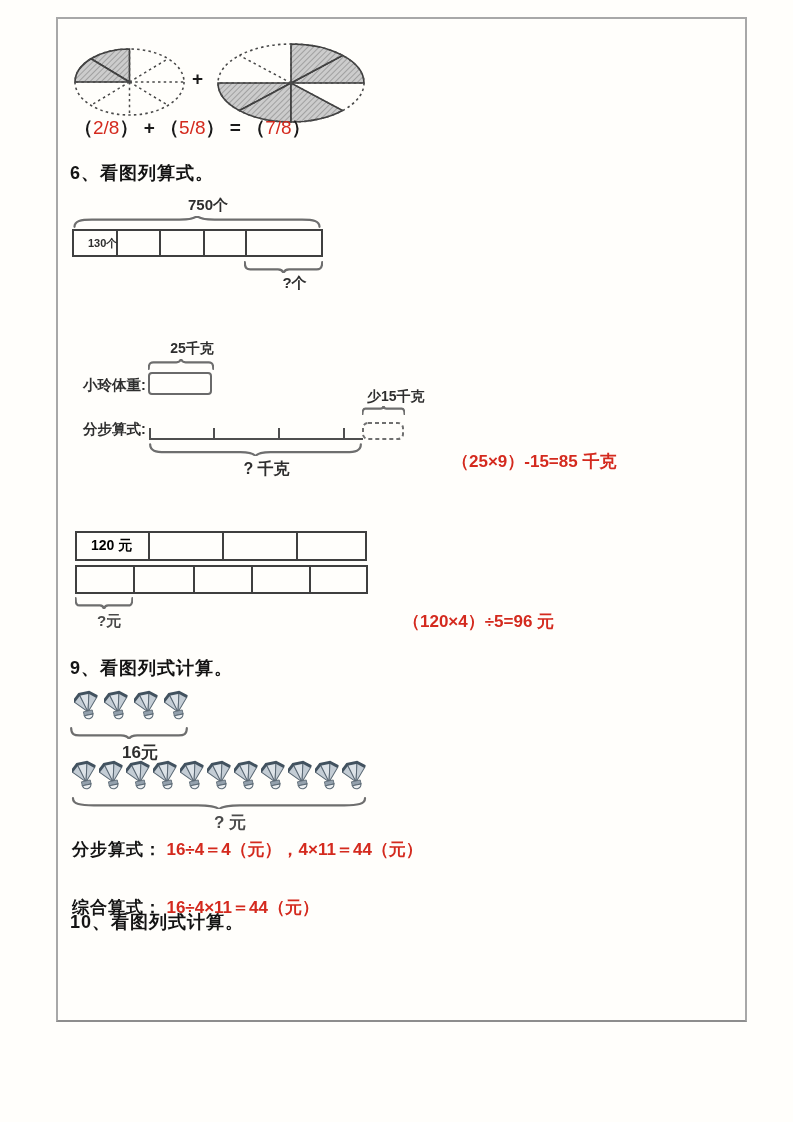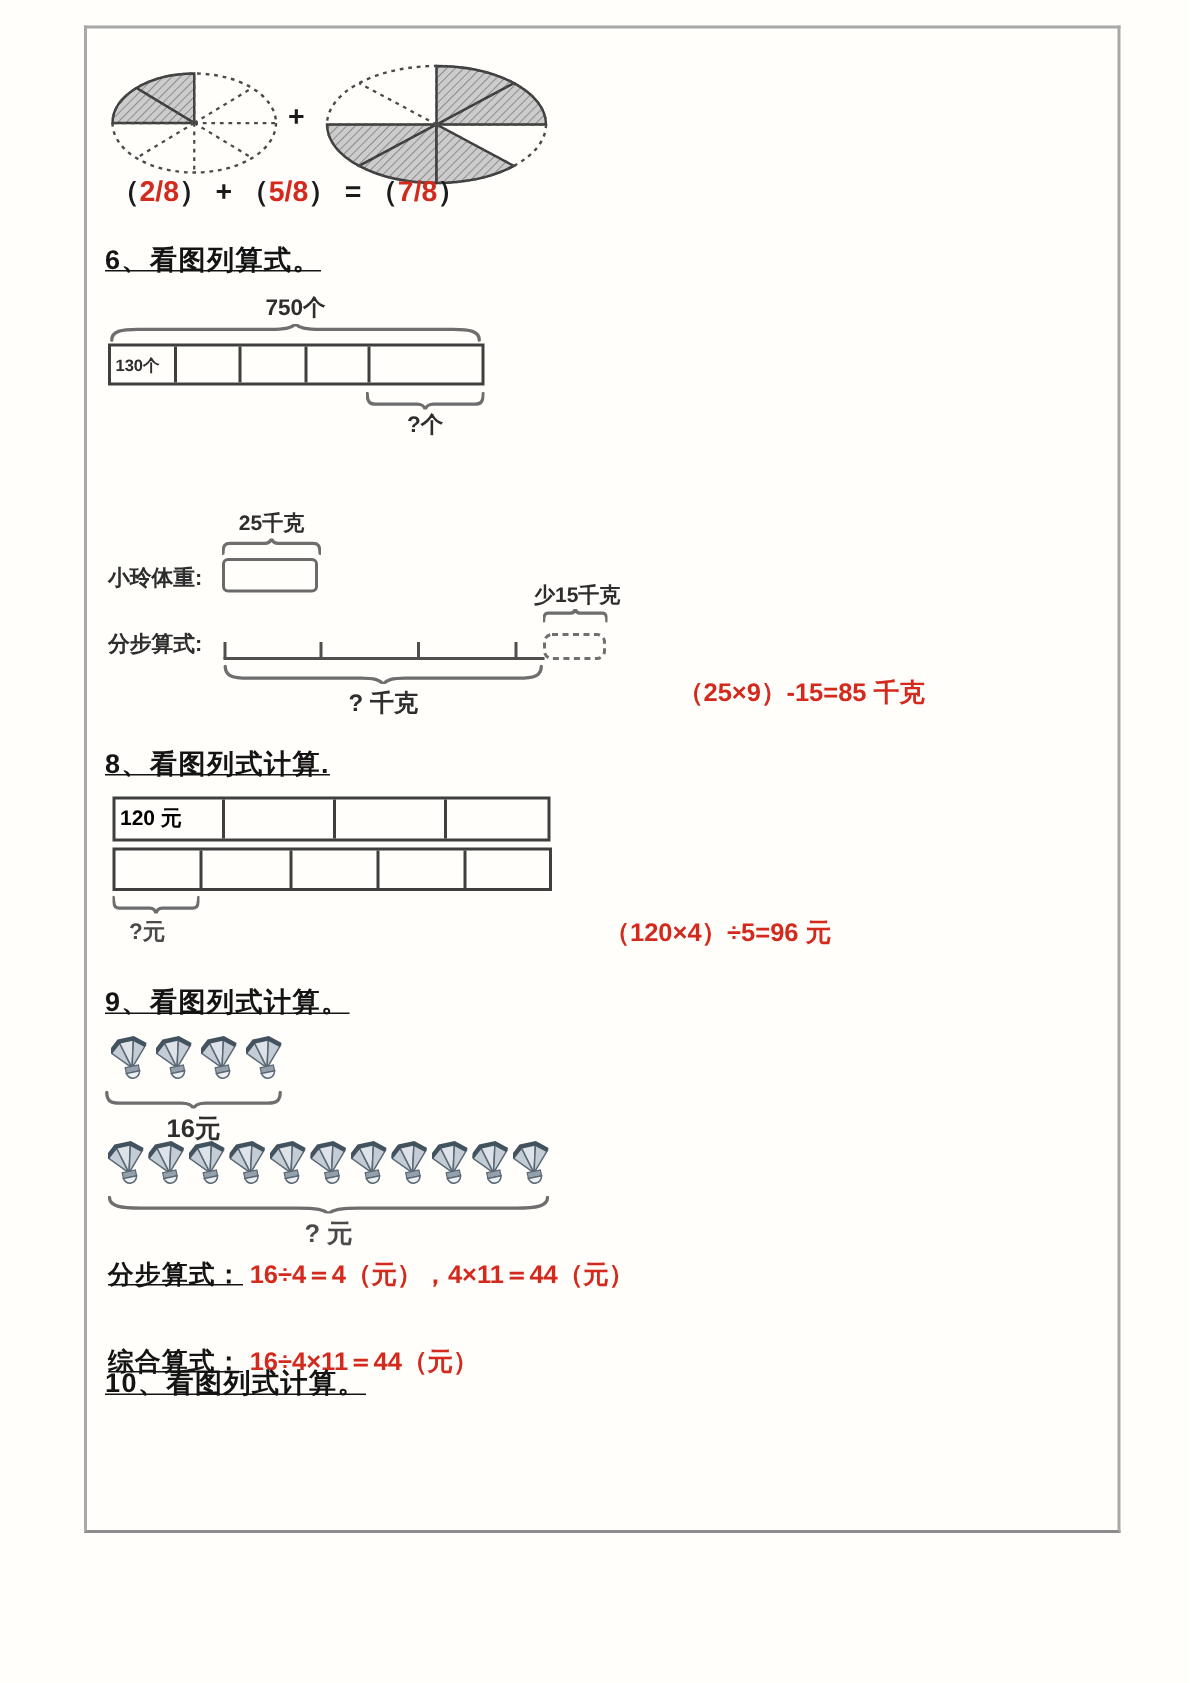--- a/index.html
+++ b/index.html
@@ -1,23 +1,23 @@
 <!DOCTYPE html>
 <html style="--red: #d42a1e;"><head>
 <meta charset="utf-8">
 <style>
   html,body{margin:0;padding:0;background:#ffffff;}
   .page{position:relative;width:793px;height:1122px;background:#fffefb;overflow:hidden;
         font-family:"Liberation Sans",sans-serif;color:#1f1f1f;}
   .abs{position:absolute;}
   .frame{position:absolute;left:56px;top:17px;width:691px;height:1005px;
          border:2px solid #a8a8a8;border-bottom-color:#8d8d8d;box-sizing:border-box;}
-  .heading{font-size:18px;font-weight:bold;color:#141414;letter-spacing:1px;white-space:nowrap;text-decoration:underline;}
-  .dlabel{font-size:14px;font-weight:bold;color:#2e2e2e;white-space:nowrap;}
-  .red{color:var(--red,#d42a1e);font-weight:bold;text-align:center;}
+  .heading{font-size:18px;font-weight:bold;color:#141414;letter-spacing:1px;white-space:nowrap;}
+  .dlabel{font-size:14px;font-weight:bold;color:#2e2e2e;white-space:nowrap;margin-left:11px;}
+  .red{color:var(--red,#d42a1e);font-weight:normal;text-align:center;}
   .answer{font-size:17px;font-weight:bold;color:var(--red,#d42a1e);white-space:nowrap;}
   .eq{font-size:19px;font-weight:bold;white-space:nowrap;color:#1a1a1a;}
   .bar{display:flex;border:2px solid #3f3f3f;box-sizing:border-box;}
   .bar .cell{border-right:2px solid #3f3f3f;box-sizing:border-box;height:100%;
              display:flex;align-items:center;padding-left:3px;}
   .bar .cell.last{border-right:none;flex:1;}
   .ctr{text-align:center;}
   .srow{display:flex;align-items:flex-end;}
 </style>
 </head>
@@ -111,21 +111,20 @@
     <line x1="131" y1="12" x2="131" y2="23" stroke="#4f4f4f" stroke-width="2"></line>
     <line x1="196" y1="12" x2="196" y2="23" stroke="#4f4f4f" stroke-width="2"></line>
     <rect x="215" y="7" width="40" height="16" rx="5" fill="none" stroke="#6f6f6f" stroke-width="2" stroke-dasharray="4,3"></rect>
   </svg>
   <svg class="abs" style="left:148px;top:443px" width="215" height="13" viewBox="0 0 200 20" preserveAspectRatio="none">
       <path d="M2,2 C2,12 7,14 16,14 L86,14 C95,14 98,16 100,20 C102,16 105,14 114,14 L184,14 C193,14 198,12 198,2" fill="none" stroke="#6e6e6e" stroke-width="2.2" vector-effect="non-scaling-stroke" stroke-linecap="round"></path>
     </svg>
   <div class="abs dlabel ctr" style="left:148px;top:459px;width:215px;font-size:16px">? 千克</div>
   <div class="abs answer" style="left:452px;top:450px">（25×9）-15=85 千克</div>
 
-  <div class="abs heading" style="left:70px;top:497px">8、看图列式计算.</div>
   <div class="abs bar" style="left:75px;top:531px;width:292px;height:30px">
     <div class="cell" style="width:73px">
         <span class="dlabel" style="font-size:14px;color:#000000">120 元</span>
       </div>
     <div class="cell" style="width:74px"></div>
     <div class="cell" style="width:74px"></div>
     <div class="cell last"></div>
   </div>
   <div class="abs bar" style="left:75px;top:565px;width:293px;height:29px">
     <div class="cell" style="width:58px"></div>

